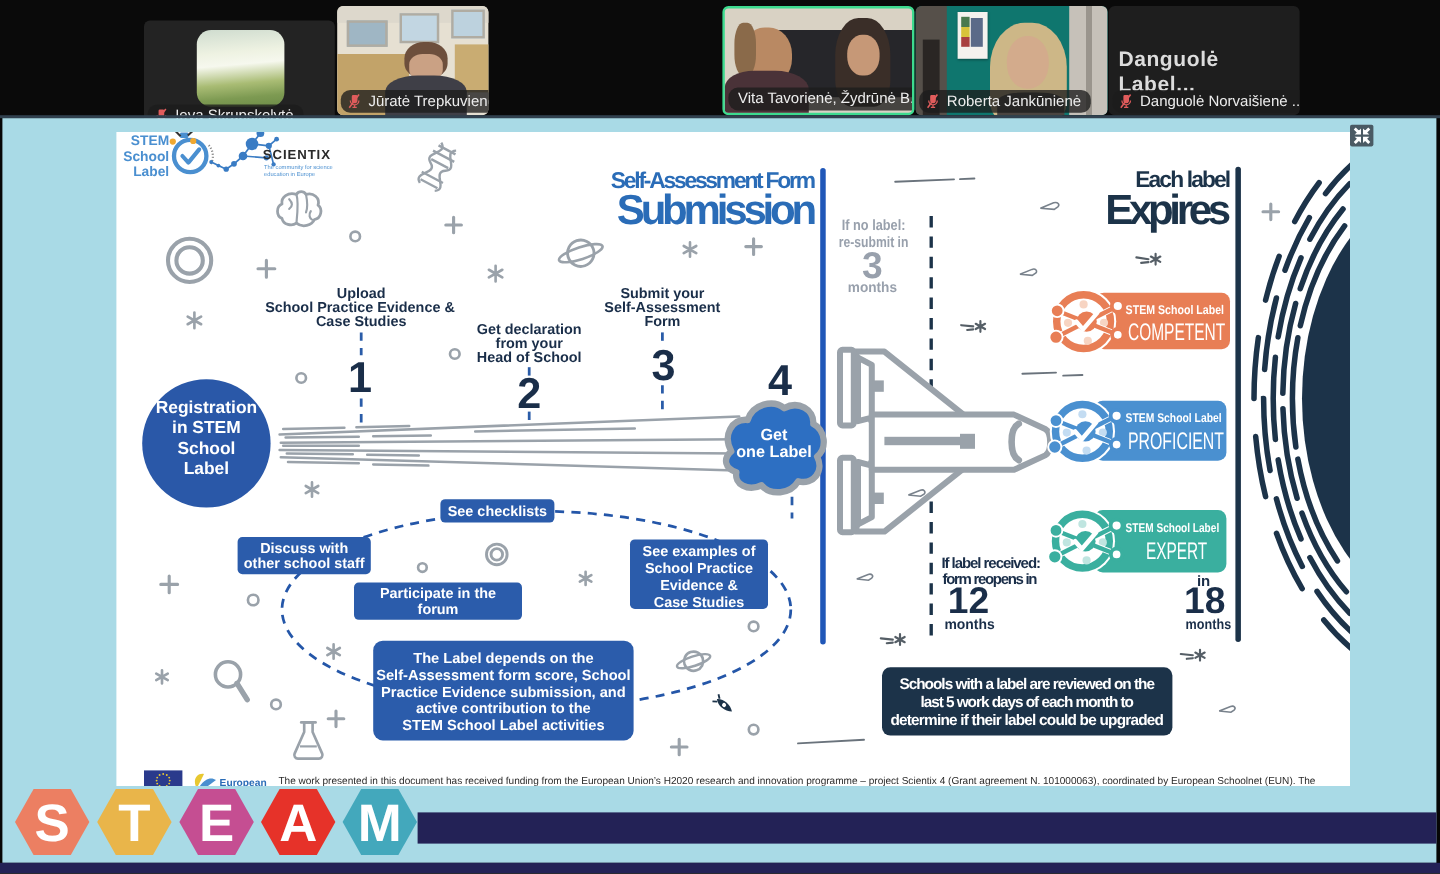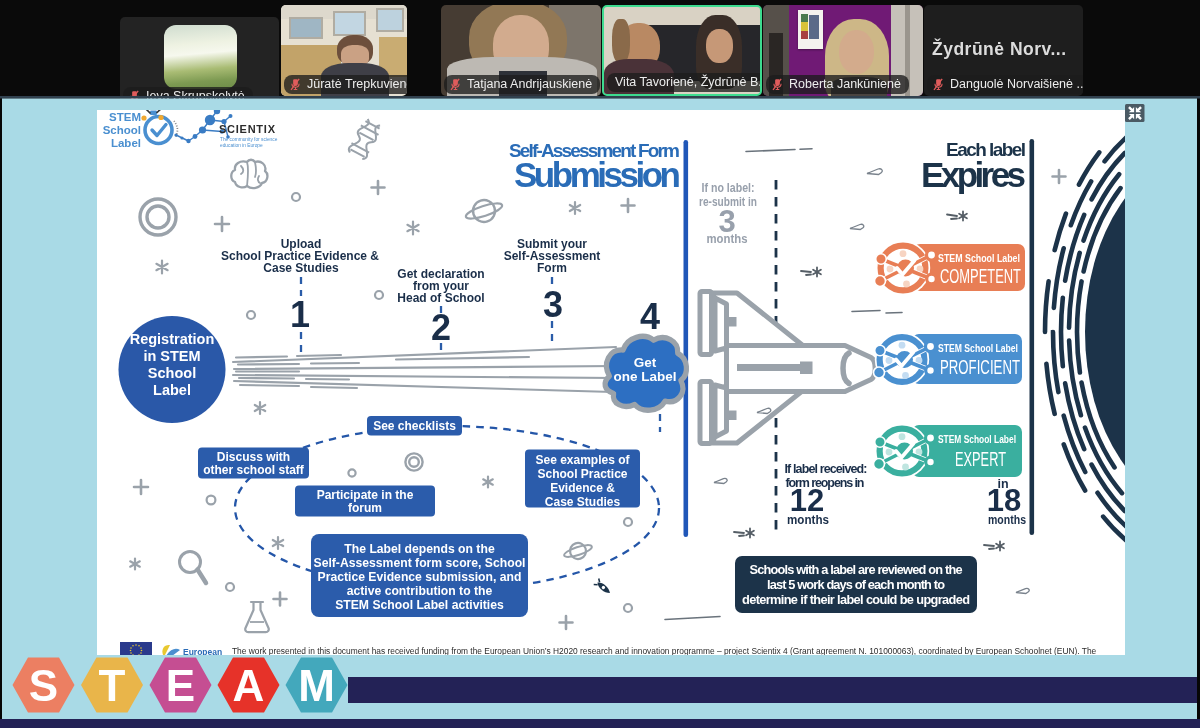--- a/index.html
+++ b/index.html
@@ -35,63 +35,51 @@
     <div class="abs" style="left:60px;top:40px;width:28px;height:22px;border-radius:40%;background:#caa184;"></div>
     <div class="abs" style="left:40px;top:58px;width:68px;height:33px;border-radius:40% 40% 0 0;background:#3f3f47;"></div>
     <div class="abs" style="left:138px;top:78px;width:16px;height:13px;background:radial-gradient(circle at 40% 40%,#c75548 30%,#a04034);border-radius:40%;"></div>
     <div class="nlabel"><svg width="13" height="13" viewBox="0 0 16 16">
           <path d="M6.5 1.5h3a1.4 1.4 0 0 1 1.4 1.4v4.2a2.9 2.9 0 0 1-5.8 0V2.9A1.4 1.4 0 0 1 6.5 1.5z" fill="#e05c5c"></path>
           <path d="M3.6 7.1a4.4 4.4 0 0 0 8.8 0M8 11.5v2.6M5.8 14.1h4.4" stroke="#e05c5c" stroke-width="1.3" fill="none"></path>
           <line x1="2.5" y1="14.5" x2="12.5" y2="1" stroke="#e05c5c" stroke-width="1.6"></line>
         </svg>Jūratė Trepkuvienė</div>
   </div>
 
-  <div class="tile" style="left:441px;width:160px;background:#463c33;">
-    <div class="abs" style="left:108px;top:0;width:52px;height:91px;background:#7d756b;"></div>
-    <div class="abs" style="left:28px;top:-4px;width:98px;height:80px;border-radius:45%;background:#927855;"></div>
-    <div class="abs" style="left:52px;top:10px;width:56px;height:60px;border-radius:48% 48% 42% 42%;background:#d2ab8e;"></div>
-    <div class="abs" style="left:6px;top:52px;width:150px;height:39px;background:#bdb9b3;border-radius:30% 35% 0 0;"></div>
-    <div class="abs" style="left:58px;top:66px;width:48px;height:25px;background:#2e3138;"></div>
-    <div class="nlabel"><svg width="13" height="13" viewBox="0 0 16 16">
-          <path d="M6.5 1.5h3a1.4 1.4 0 0 1 1.4 1.4v4.2a2.9 2.9 0 0 1-5.8 0V2.9A1.4 1.4 0 0 1 6.5 1.5z" fill="#e05c5c"></path>
-          <path d="M3.6 7.1a4.4 4.4 0 0 0 8.8 0M8 11.5v2.6M5.8 14.1h4.4" stroke="#e05c5c" stroke-width="1.3" fill="none"></path>
-          <line x1="2.5" y1="14.5" x2="12.5" y2="1" stroke="#e05c5c" stroke-width="1.6"></line>
-        </svg>Tatjana Andrijauskienė</div>
-  </div>
 
   <div class="tile" style="left:602px;width:160px;background:#d9d2c4;border:2px solid #3ddb8f;">
     <div class="abs" style="left:40px;top:18px;width:116px;height:56px;background:#26262a;"></div>
     <div class="abs" style="left:14px;top:16px;width:42px;height:48px;border-radius:46%;background:#b98963;"></div>
     <div class="abs" style="left:8px;top:12px;width:18px;height:44px;border-radius:40%;background:#8a6a4a;"></div>
     <div class="abs" style="left:0px;top:52px;width:70px;height:39px;background:#4a3238;border-radius:35% 40% 0 0;"></div>
     <div class="abs" style="left:92px;top:8px;width:46px;height:74px;border-radius:42% 42% 30% 30%;background:#3a2e28;"></div>
     <div class="abs" style="left:102px;top:22px;width:27px;height:34px;border-radius:46%;background:#c69877;"></div>
     <div class="nlabel" style="padding-left:8px;">Vita Tavorienė, Žydrūnė B...</div>
   </div>
 
-  <div class="tile" style="left:763px;width:160px;background:#701a75;">
+  <div class="tile" style="left:763px;width:160px;background:#0f766e;">
     <div class="abs" style="left:0;top:0;width:26px;height:91px;background:#56504a;"></div>
     <div class="abs" style="left:6px;top:28px;width:14px;height:63px;background:#2a2624;"></div>
     <div class="abs" style="left:128px;top:0px;width:32px;height:91px;background:#c6c1b9;"></div>
     <div class="abs" style="left:142px;top:0px;width:5px;height:91px;background:#9a958d;"></div>
     <div class="abs" style="left:35px;top:5px;width:25px;height:39px;background:#f4f2ee;box-shadow:0 1px 2px rgba(0,0,0,0.35);"></div>
     <div class="abs" style="left:38px;top:9px;width:7px;height:25px;background:linear-gradient(180deg,#4a7a4e 33%,#d8c33a 33%,#d8c33a 66%,#a84040 66%);"></div>
     <div class="abs" style="left:46px;top:10px;width:10px;height:24px;background:#5a6a88;"></div>
     <div class="abs" style="left:62px;top:14px;width:64px;height:82px;border-radius:45% 45% 20% 20%;background:#cdb787;"></div>
     <div class="abs" style="left:76px;top:25px;width:35px;height:44px;border-radius:48%;background:#d3ab8c;"></div>
     <div class="abs" style="left:68px;top:72px;width:56px;height:19px;background:#4a4440;border-radius:40% 40% 0 0;"></div>
     <div class="nlabel"><svg width="13" height="13" viewBox="0 0 16 16">
           <path d="M6.5 1.5h3a1.4 1.4 0 0 1 1.4 1.4v4.2a2.9 2.9 0 0 1-5.8 0V2.9A1.4 1.4 0 0 1 6.5 1.5z" fill="#e05c5c"></path>
           <path d="M3.6 7.1a4.4 4.4 0 0 0 8.8 0M8 11.5v2.6M5.8 14.1h4.4" stroke="#e05c5c" stroke-width="1.3" fill="none"></path>
           <line x1="2.5" y1="14.5" x2="12.5" y2="1" stroke="#e05c5c" stroke-width="1.6"></line>
         </svg>Roberta Jankūnienė</div>
   </div>
 
   <div class="tile" style="left:924px;width:159px;background:#1e1e1e;">
-    <div class="abs" style="left:8px;top:34px;width:150px;color:#dcdcdc;font-size:17.5px;font-weight:bold;letter-spacing:0.5px;">Žydrūnė Norv...</div>
+    <div class="abs" style="left:8px;top:34px;width:150px;color:#dcdcdc;font-size:17.5px;font-weight:bold;letter-spacing:0.5px;">Danguolė Label...</div>
     <div class="nlabel"><svg width="13" height="13" viewBox="0 0 16 16">
           <path d="M6.5 1.5h3a1.4 1.4 0 0 1 1.4 1.4v4.2a2.9 2.9 0 0 1-5.8 0V2.9A1.4 1.4 0 0 1 6.5 1.5z" fill="#e05c5c"></path>
           <path d="M3.6 7.1a4.4 4.4 0 0 0 8.8 0M8 11.5v2.6M5.8 14.1h4.4" stroke="#e05c5c" stroke-width="1.3" fill="none"></path>
           <line x1="2.5" y1="14.5" x2="12.5" y2="1" stroke="#e05c5c" stroke-width="1.6"></line>
         </svg>Danguolė Norvaišienė ...</div>
   </div>
 </div>
 
 <svg id="main" class="abs" style="left:0;top:0;" width="1200" height="728" viewBox="0 0 1200 728">
 <rect x="0" y="96" width="1200" height="2.5" fill="#31414f"></rect>

